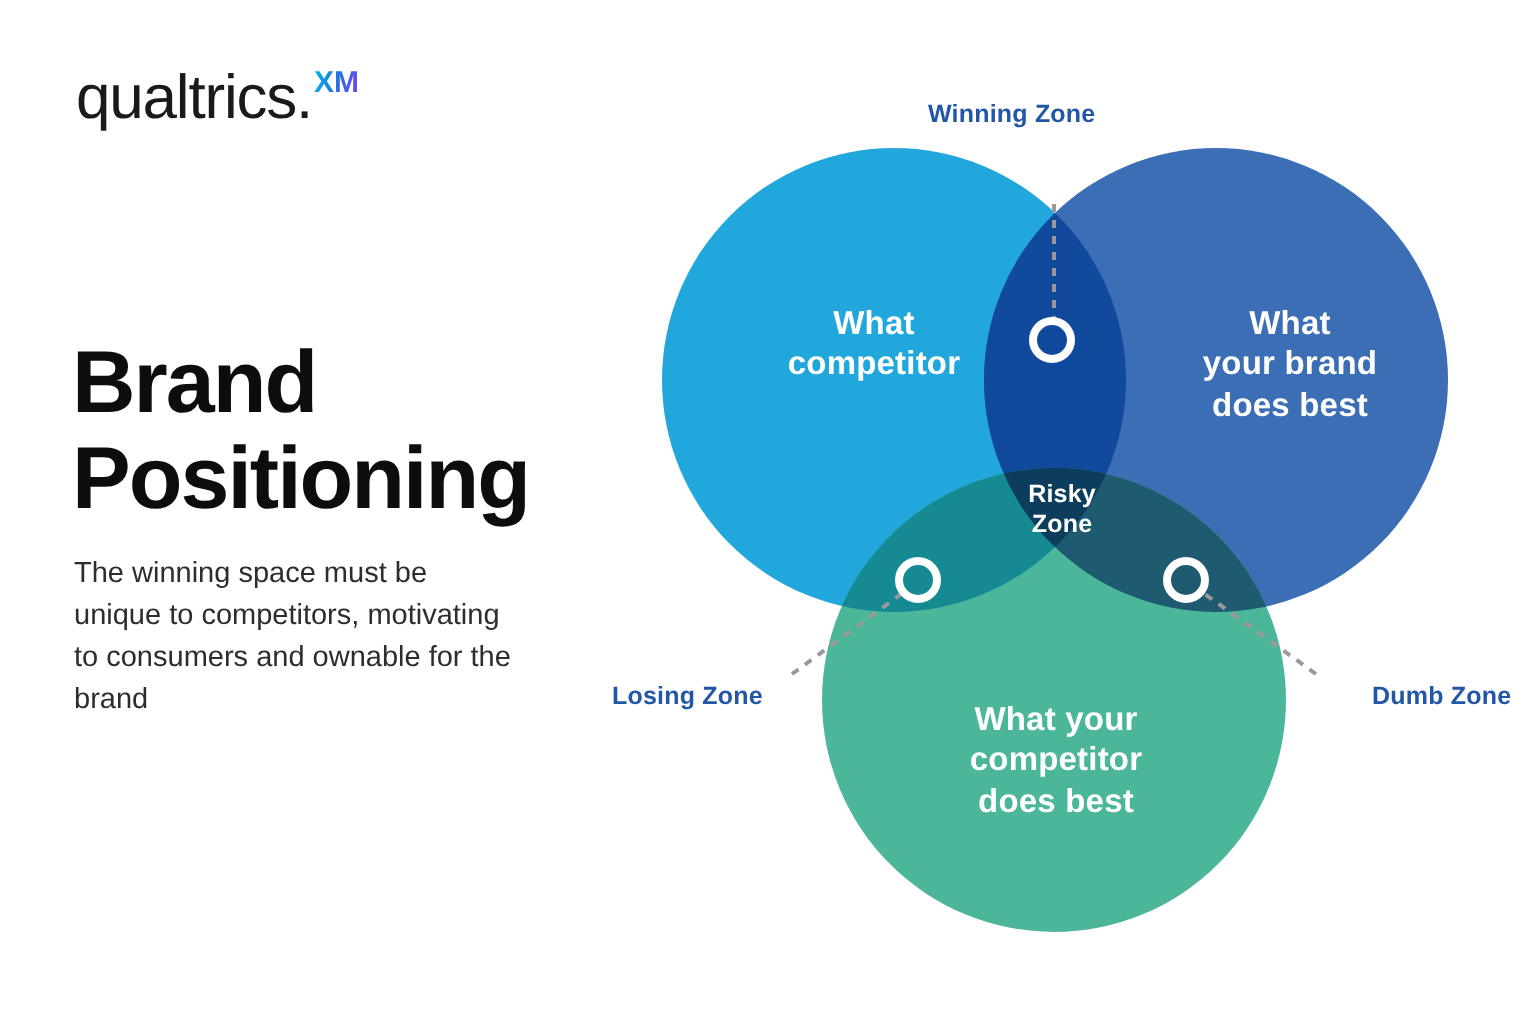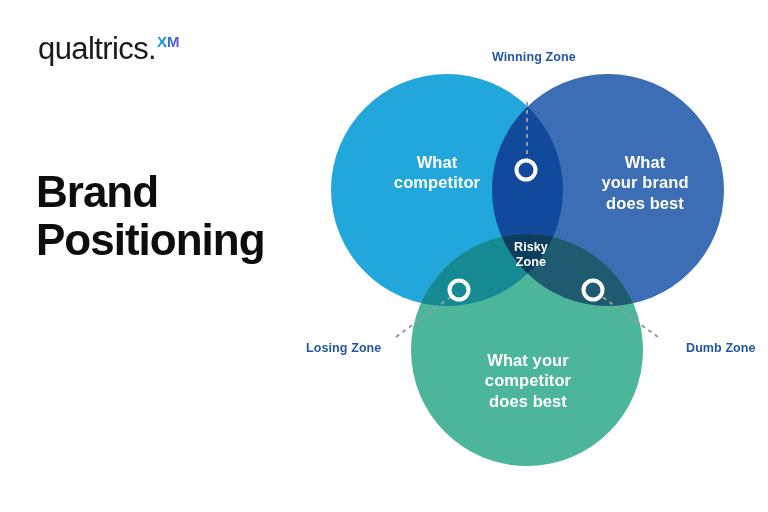--- a/index.html
+++ b/index.html
@@ -129,35 +129,36 @@
 
   
   .zone-label {
     position: absolute;
     color: #2257a8;
     font-weight: 700;
     font-size: 12.5px;
     letter-spacing: 0.1px;
     white-space: nowrap;
   }
-  .zl-winning { left: 492px; top: 50px; }
+  .zl-winning { left: 464px; top: 50px; }
   .zl-losing  { left: 306px; top: 341px; }
   .zl-dumb    { left: 666px; top: 341px; padding-left: 20px; }
 </style>
 </head>
 <body>
 
 <div id="page">
 
   <div class="logo">
     <span class="logo-word">qualtrics.</span>
     <span class="logo-xm">XM</span>
   </div>
 
   <div class="headline">Brand Positioning</div>
+  <div class="subtitle">The winning space must be unique to competitors, motivating to consumers and ownable for the brand</div>
 
   <div class="venn-wrap">
     <svg class="venn-svg" width="768" height="512" viewBox="0 0 768 512">
       <defs>
         <clipPath id="clipA">
             <circle cx="447" cy="190" r="116"></circle>
           </clipPath>
         <clipPath id="clipB">
             <circle cx="608" cy="190" r="116"></circle>
           </clipPath>

